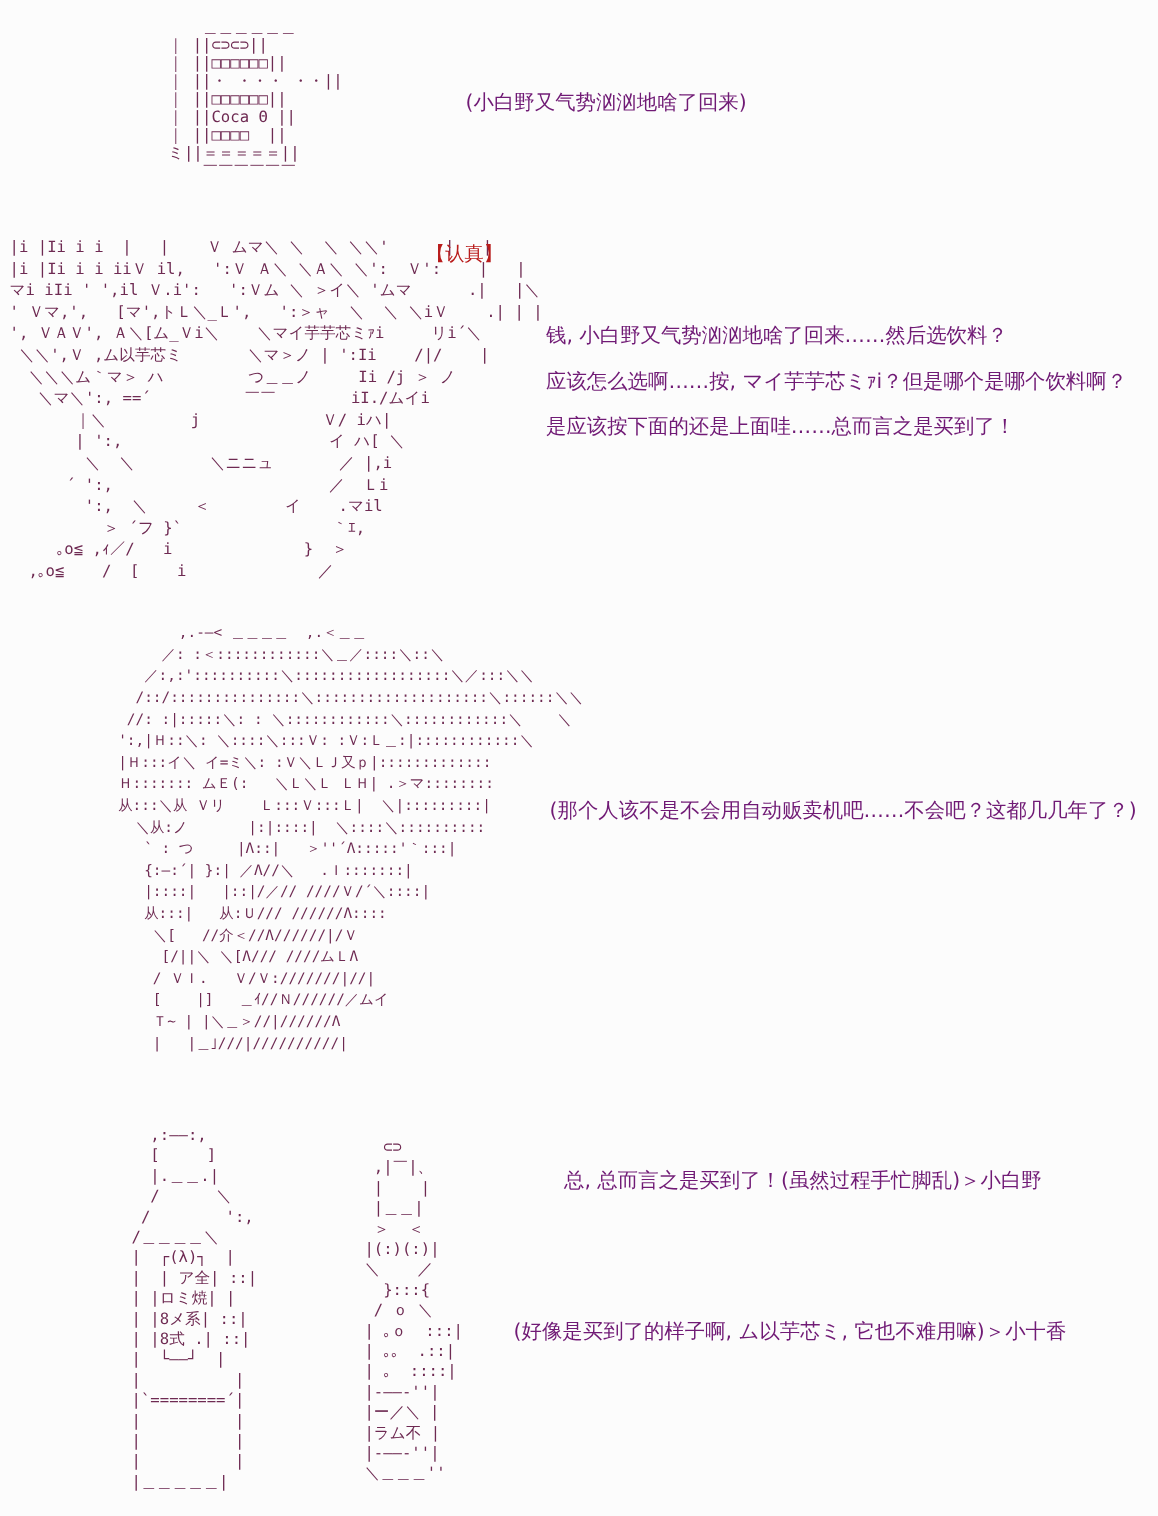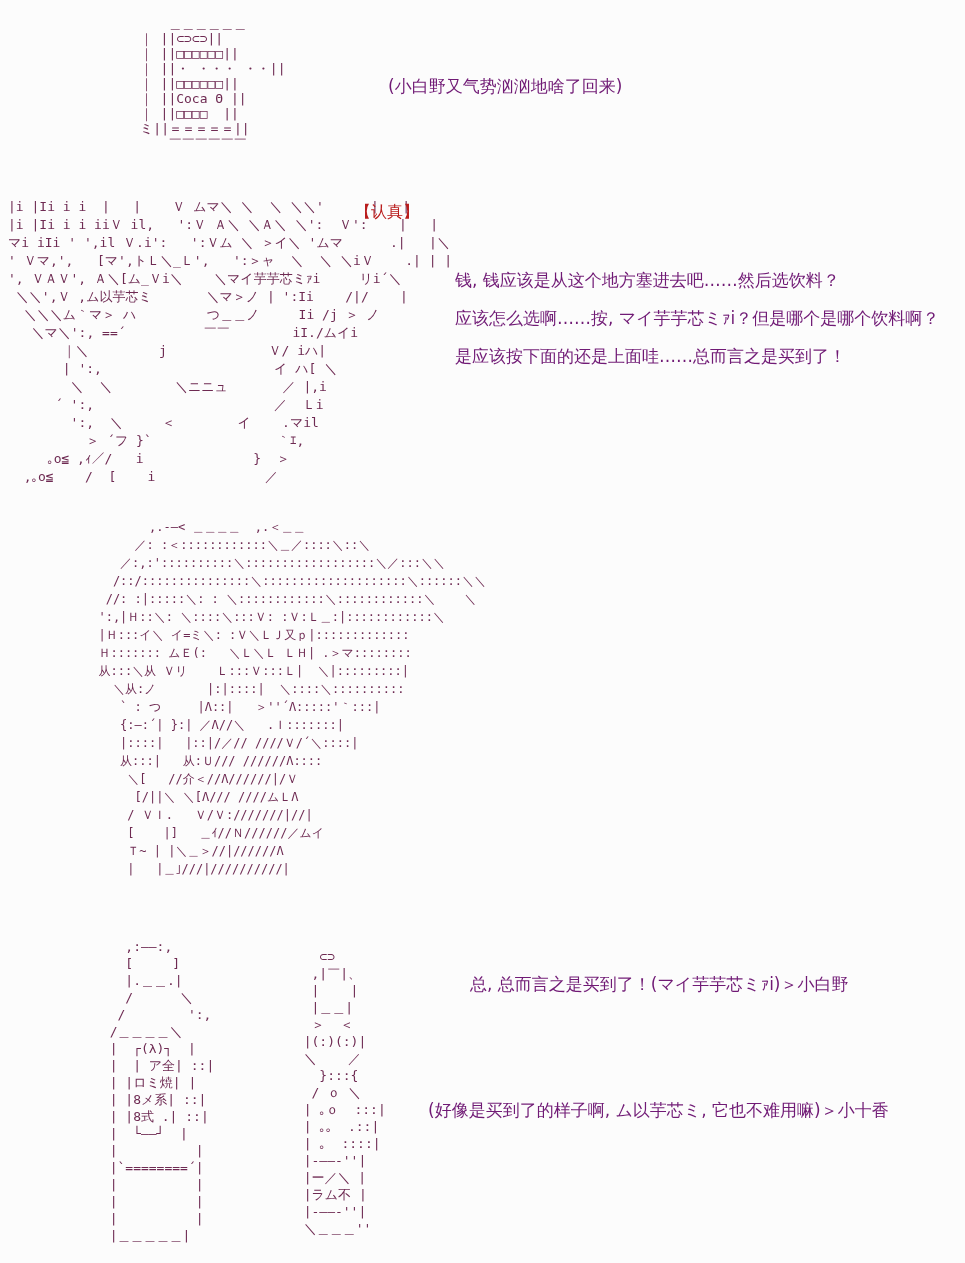--- a/index.html
+++ b/index.html
@@ -71,21 +71,21 @@
         ＼  ＼        ＼ニニュ       ／ |,i
       ´ ':,                       ／  Ｌi
         ':,  ＼     ＜        イ    .マil
           ＞ ´フ }`                ｀ｴ,
      ｡o≦ ,ｨ／/   i              }  ＞
   ,｡o≦    /  [    i              ／</pre>
 
   <div class="mood-tag">【认真】</div>
 
   <div class="txt dialogue">
-    <div class="line">钱, 钱应该是从这个地方塞进去吧……然后选饮料？</div>
+    <div class="line">钱, 小白野又气势汹汹地啥了回来……然后选饮料？</div>
     <div class="line">应该怎么选啊……按, マイ芋芋芯ミｧi？但是哪个是哪个饮料啊？</div>
     <div class="line">是应该按下面的还是上面哇……总而言之是买到了！</div>
   </div>
 
   <pre class="aa aa-dog">         ,.-―&lt; ＿＿＿＿  ,.＜＿＿
        ／: :＜::::::::::::＼＿／::::＼::＼
      ／:,:'::::::::::＼::::::::::::::::::＼／:::＼＼
     /::/:::::::::::::::＼::::::::::::::::::::＼::::::＼＼
    //: :|:::::＼: : ＼::::::::::::＼::::::::::::＼    ＼
   ':,|Ｈ::＼: ＼::::＼:::Ｖ: :Ｖ:Ｌ＿:|::::::::::::＼
@@ -97,20 +97,21 @@
      {:―:´| }:| ／Λ//＼   .Ｉ:::::::|
      |::::|   |::|/／// ////Ｖ/´＼::::|
      从:::|   从:Ｕ/// //////Λ::::
       ＼[   //介＜//Λ//////|/Ｖ
        [/||＼ ＼[Λ/// ////ムＬΛ
       / ＶＩ.   Ｖ/Ｖ:///////|//|
       [    |]   ＿ｲ//Ｎ//////／ムイ
       Ｔ~ | |＼＿＞//|//////Λ
       |   |＿｣///|//////////|</pre>
 
+  <div class="txt narr2">(那个人该不是不会用自动贩卖机吧……不会吧？这都几几年了？)</div>
 
   <pre class="aa aa-bottle-left">    ,:――:,
     [     ]
     |.＿＿.|
     /      ＼
    /        ':,
   /＿＿＿＿＼
   |  ┌(λ)┐  |
   |  | ア全| ::|
   | |ロミ焼| |
@@ -135,17 +136,17 @@
    / ｏ ＼
   | ｡ｏ  :::|
   | ｡｡  .::|
   | ｡  ::::|
   |-――-''|
   |ー／＼ |
   |ラム不 |
   |-――-''|
   ＼＿＿＿''</pre>
 
-  <div class="txt result">总, 总而言之是买到了！(マイ芋芋芯ミｧi)＞小白野</div>
+  <div class="txt result">总, 总而言之是买到了！(虽然过程手忙脚乱)＞小白野</div>
 
   <div class="txt tohka">(好像是买到了的样子啊, ム以芋芯ミ, 它也不难用嘛)＞小十香</div>
 
 </div>
 
 </body></html>

